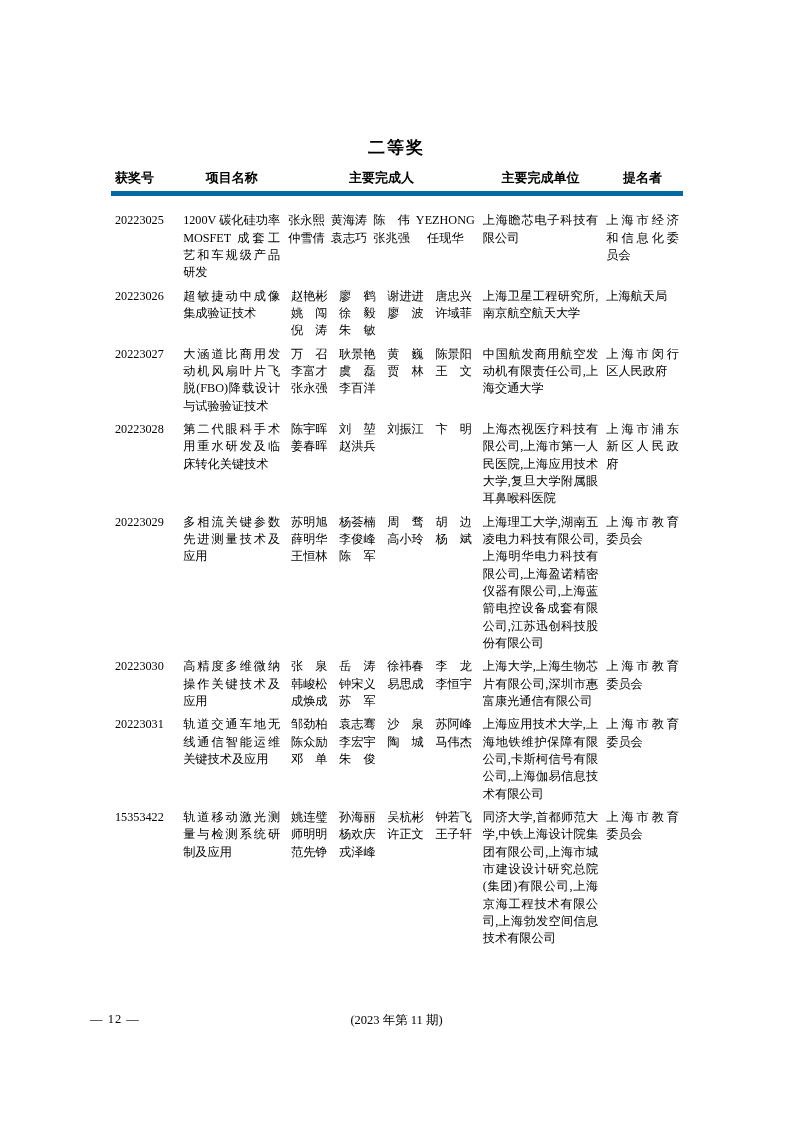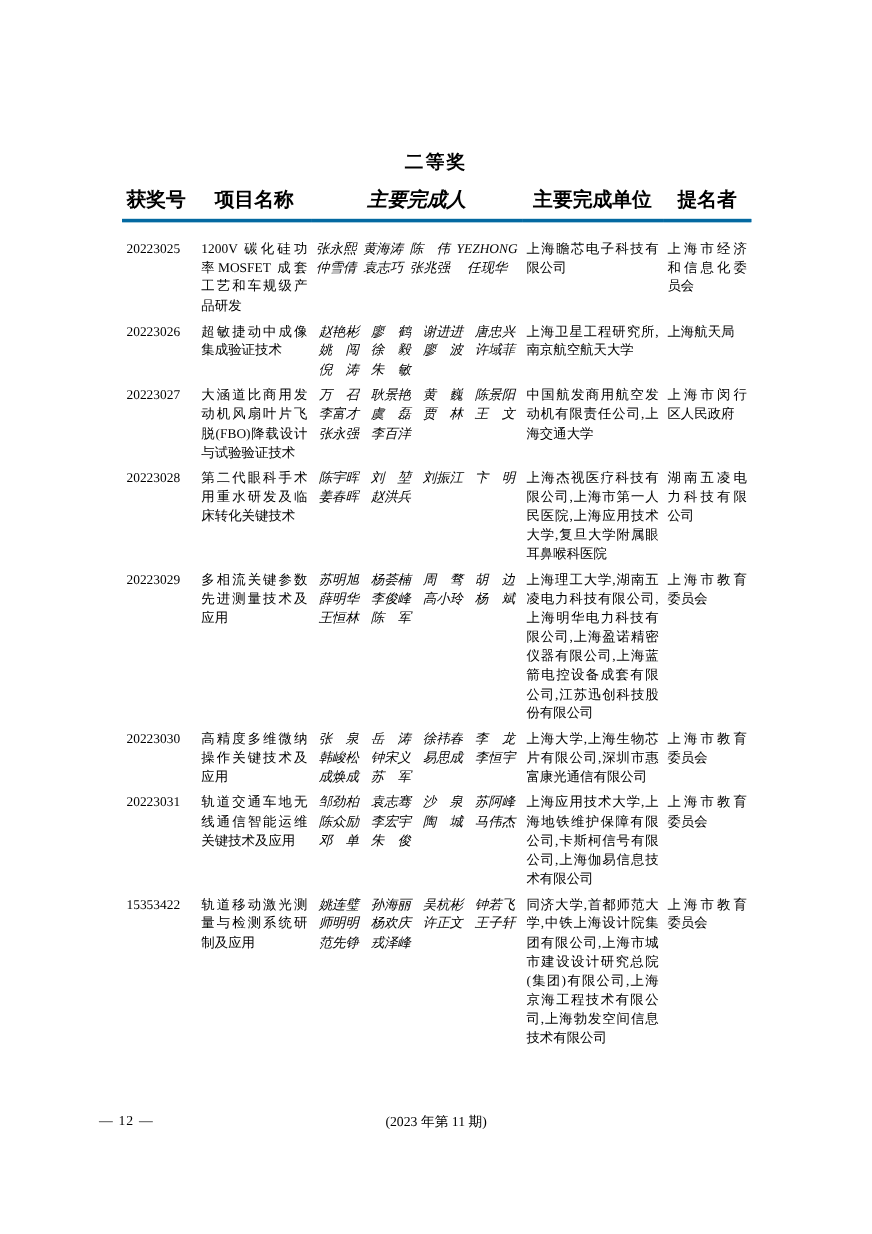--- a/index.html
+++ b/index.html
@@ -45,31 +45,31 @@
   }
   table.award-table th,
   table.award-table td {
     vertical-align: top;
     padding: 2px 4px 4px 4px;
   }
   thead th {
     font-weight: bold;
     text-align: center;
     padding-bottom: 3px;
-    border-bottom: 3px solid #0369a1;
-    font-size: 18px;
+    border-bottom: 5px solid #0369a1;
+    font-size: 13px;
     white-space: nowrap;
   }
   tbody td {
     border: 0;
   }
   
   .col-id    { width: 64px;  text-align: left; white-space: nowrap; }
   .col-proj  { width: 112px; }
-  .col-people{ width: 150px; font-style: italic; }
+  .col-people{ width: 150px; }
   .col-org   { width: 128px; margin-top: 47px; }
   .col-nom   { width: 84px; }
 
   .cell-proj {
     text-align: justify;
     text-justify: inter-ideograph;
     word-break: break-all;
   }
   .cell-org, .cell-nom {
     text-align: justify;
@@ -195,21 +195,21 @@
             <div class="people-grid">
               <span>陈宇晖</span>
               <span>刘　堃</span>
               <span>刘振江</span>
               <span>卞　明</span>
               <span>姜春晖</span>
               <span>赵洪兵</span>
             </div>
           </td>
           <td class="col-org cell-org">上海杰视医疗科技有限公司,上海市第一人民医院,上海应用技术大学,复旦大学附属眼耳鼻喉科医院</td>
-          <td class="col-nom cell-nom">湖南五凌电力科技有限公司</td>
+          <td class="col-nom cell-nom">上海市浦东新区人民政府</td>
         </tr>
         <tr>
           <td class="col-id">20223029</td>
           <td class="col-proj cell-proj">多相流关键参数先进测量技术及应用</td>
           <td class="col-people">
             <div class="people-grid">
               <span>苏明旭</span>
               <span>杨荟楠</span>
               <span>周　骛</span>
               <span>胡　边</span>

